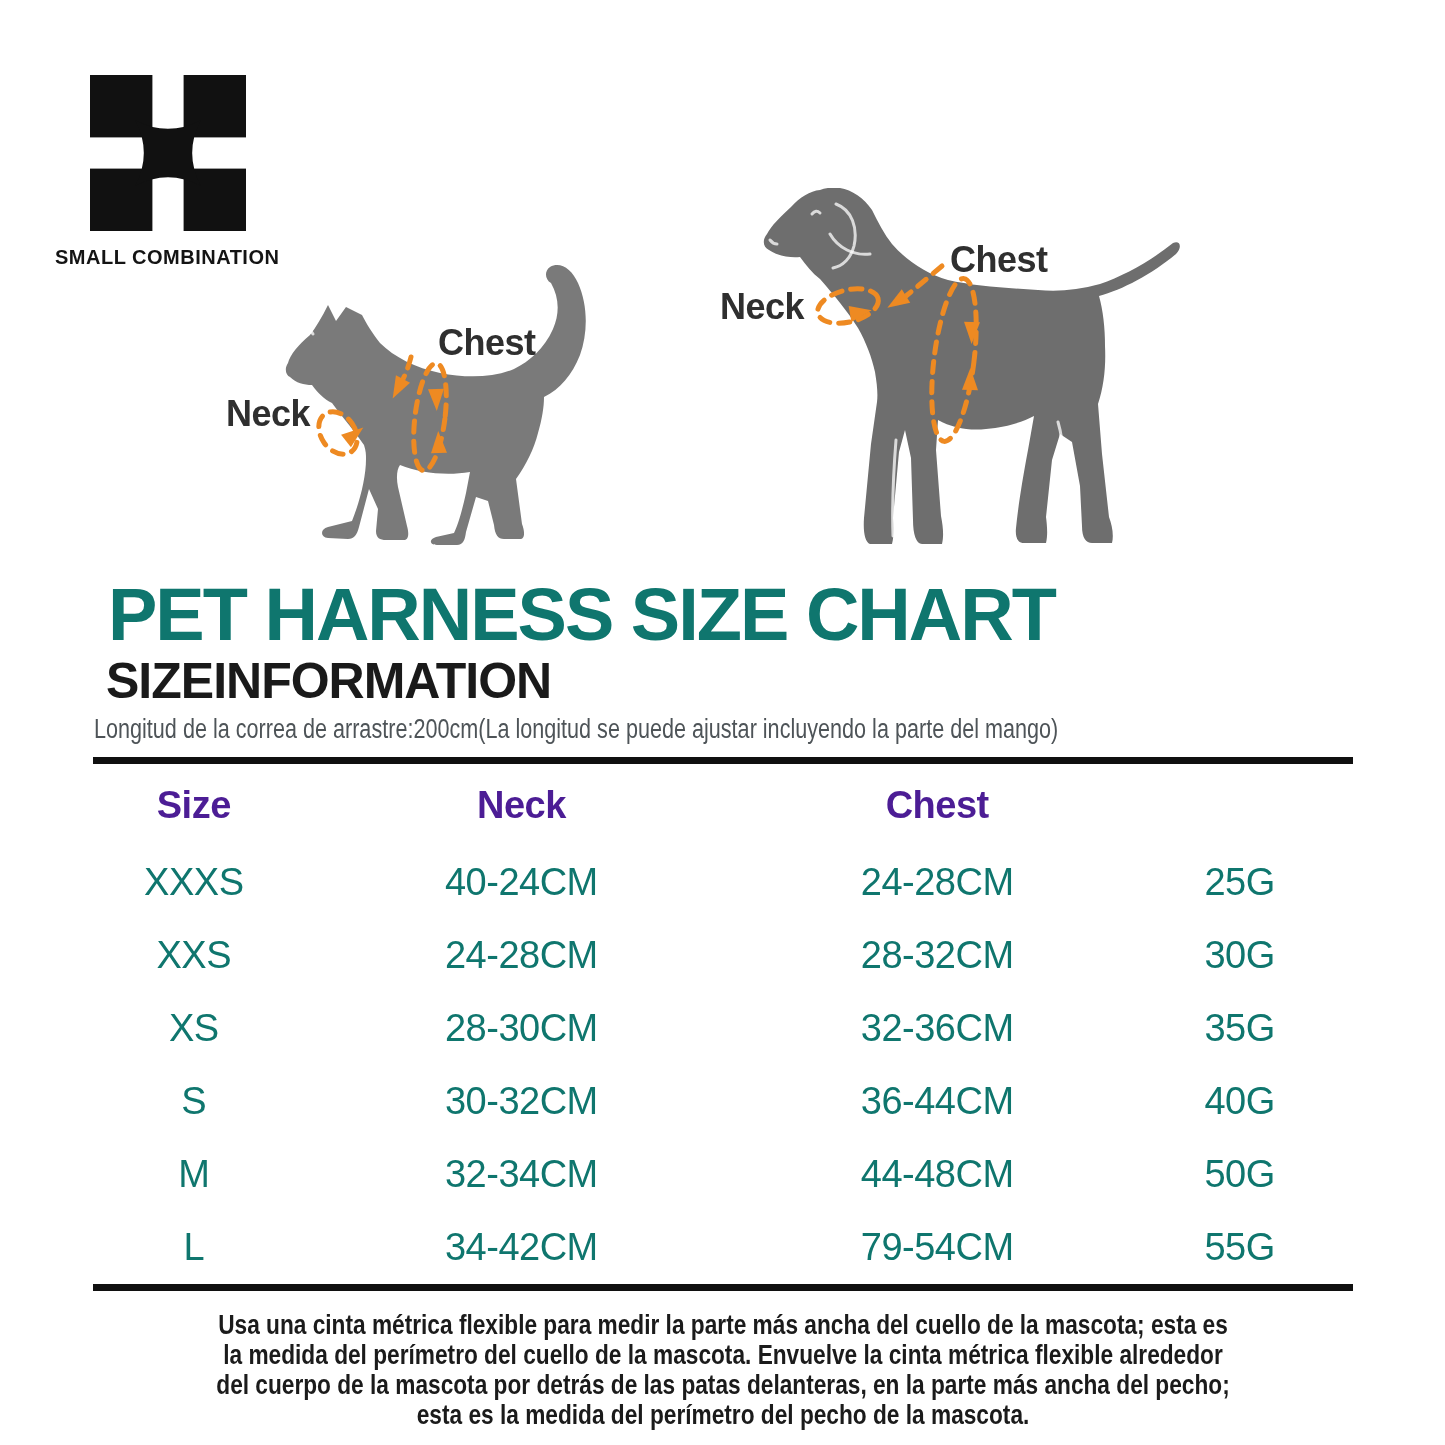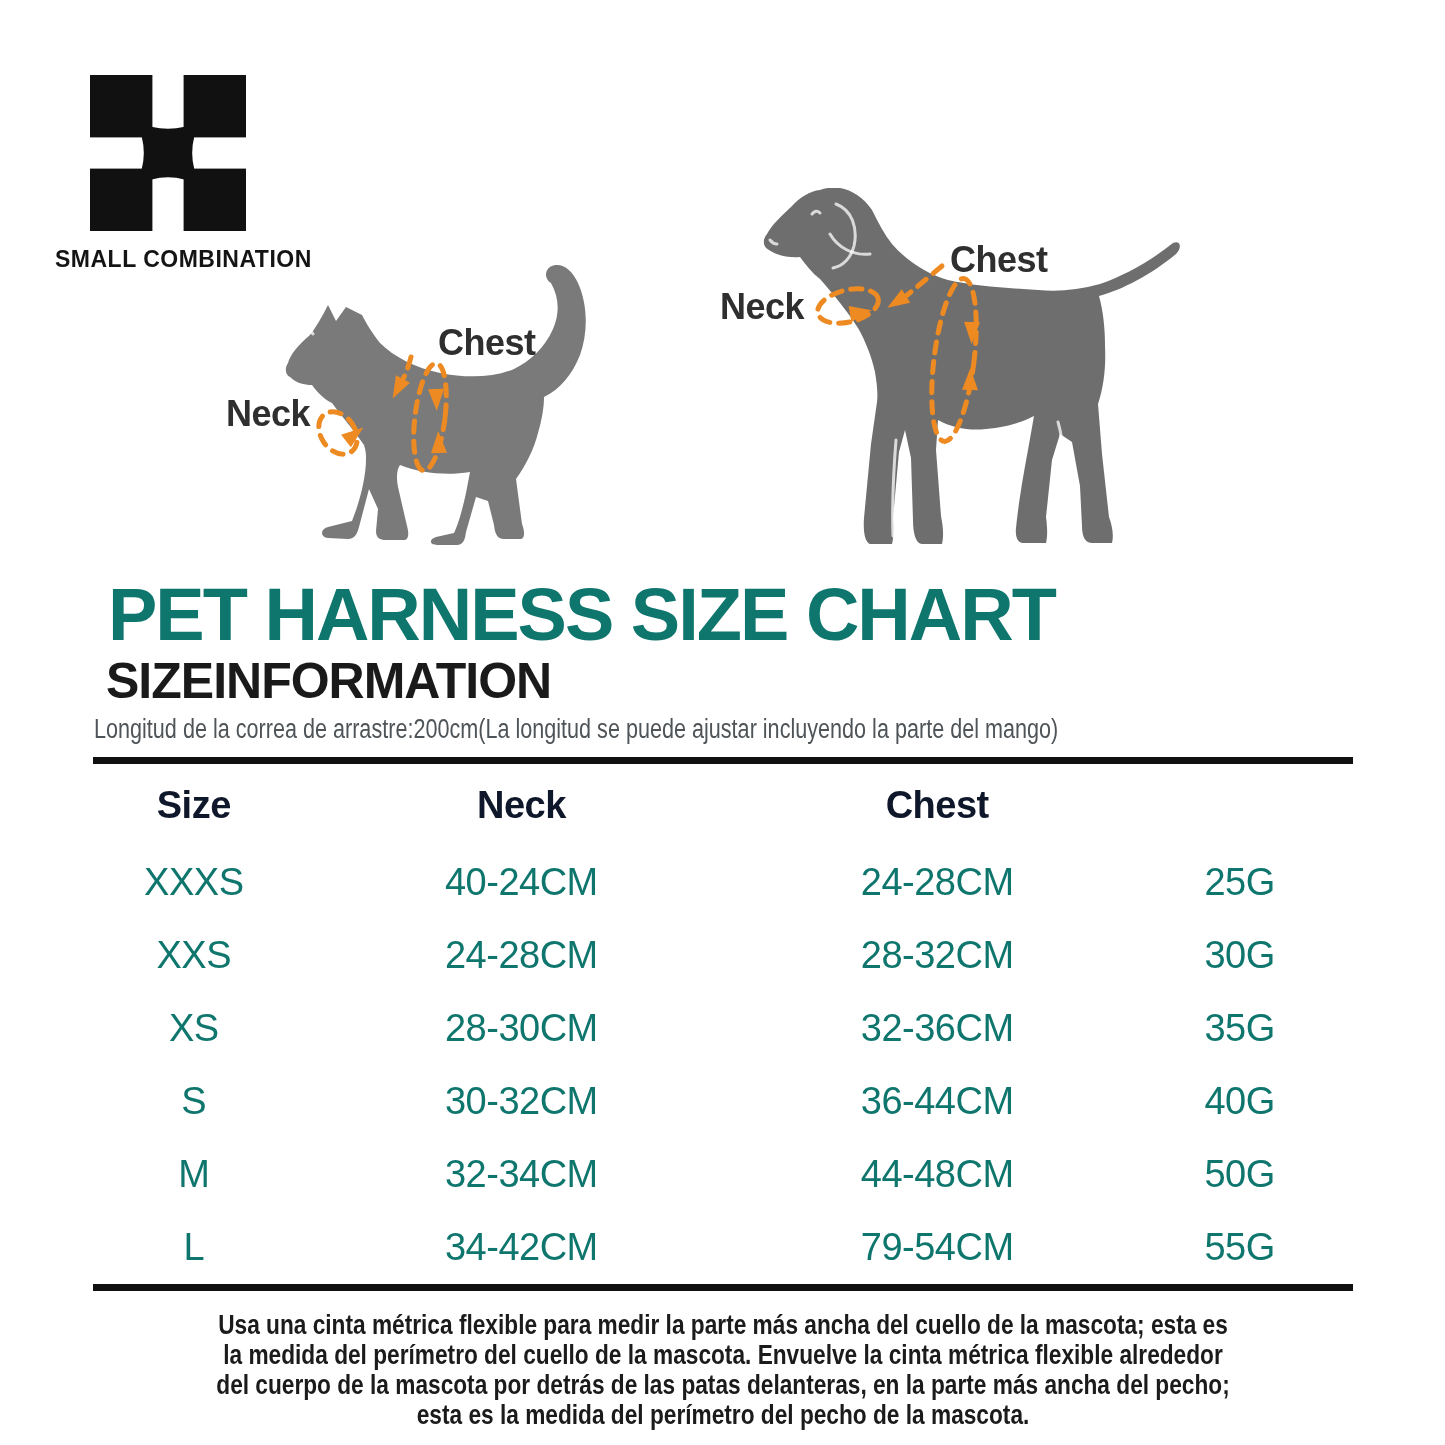--- a/index.html
+++ b/index.html
@@ -10,21 +10,21 @@
   }
   html,body{margin:0;padding:0;background:#fff;}
   .canvas{
     position:relative;width:1445px;height:1445px;background:#ffffff;overflow:hidden;
     font-family:"Liberation Sans", sans-serif;color:var(--ink);
   }
   
   .logo{position:absolute;left:90px;top:73px;width:156px;height:160px;}
   .logo svg{width:100%;height:100%;}
   .logo-text{
-    position:absolute;left:55px;top:246px;font-size:23px;font-weight:bold;
+    position:absolute;left:55px;top:246px;font-size:20px;font-weight:bold;
     letter-spacing:.5px;color:#141414;white-space:nowrap;
   }
   
   .cat-figure{position:absolute;left:270px;top:255px;width:330px;height:295px;}
   .dog-figure{position:absolute;left:760px;top:188px;width:440px;height:365px;}
   .cat-figure svg,.dog-figure svg{width:100%;height:100%;display:block;}
   .cat-body{fill:var(--cat-gray);}
   .dog-body{fill:var(--dog-gray);}
   .detail{fill:none;stroke:#ffffff;stroke-width:3;stroke-linecap:round;opacity:.75;}
   .measure{fill:none;stroke:var(--accent-orange);stroke-width:5;stroke-linecap:round;stroke-dasharray:11 9;}
@@ -55,21 +55,21 @@
     position:absolute;left:93px;top:757px;width:1260px;
     border-top:7px solid #101010;border-bottom:7px solid #101010;
   }
   .t-head,.t-row{display:grid;grid-template-columns:16% 36% 30% 18%;}
   .t-head{height:82px;}
   .t-row{height:73px;}
   .t-cell{
     display:flex;align-items:center;justify-content:center;
     font-size:38px;color:#0f766e;letter-spacing:-0.5px;white-space:nowrap;
   }
-  .t-h{font-weight:bold;color:#0f172a;}
+  .t-h{font-weight:bold;color:#4c1d95;}
   
   .footer{
     position:absolute;left:50%;top:1310px;width:1430px;text-align:center;
     transform:translateX(-50%) scaleX(.84);transform-origin:center top;
   }
   .f-line{font-size:27px;font-weight:bold;color:#1b1b1b;line-height:30px;white-space:nowrap;}
 </style>
 </head>
 <body>
 

